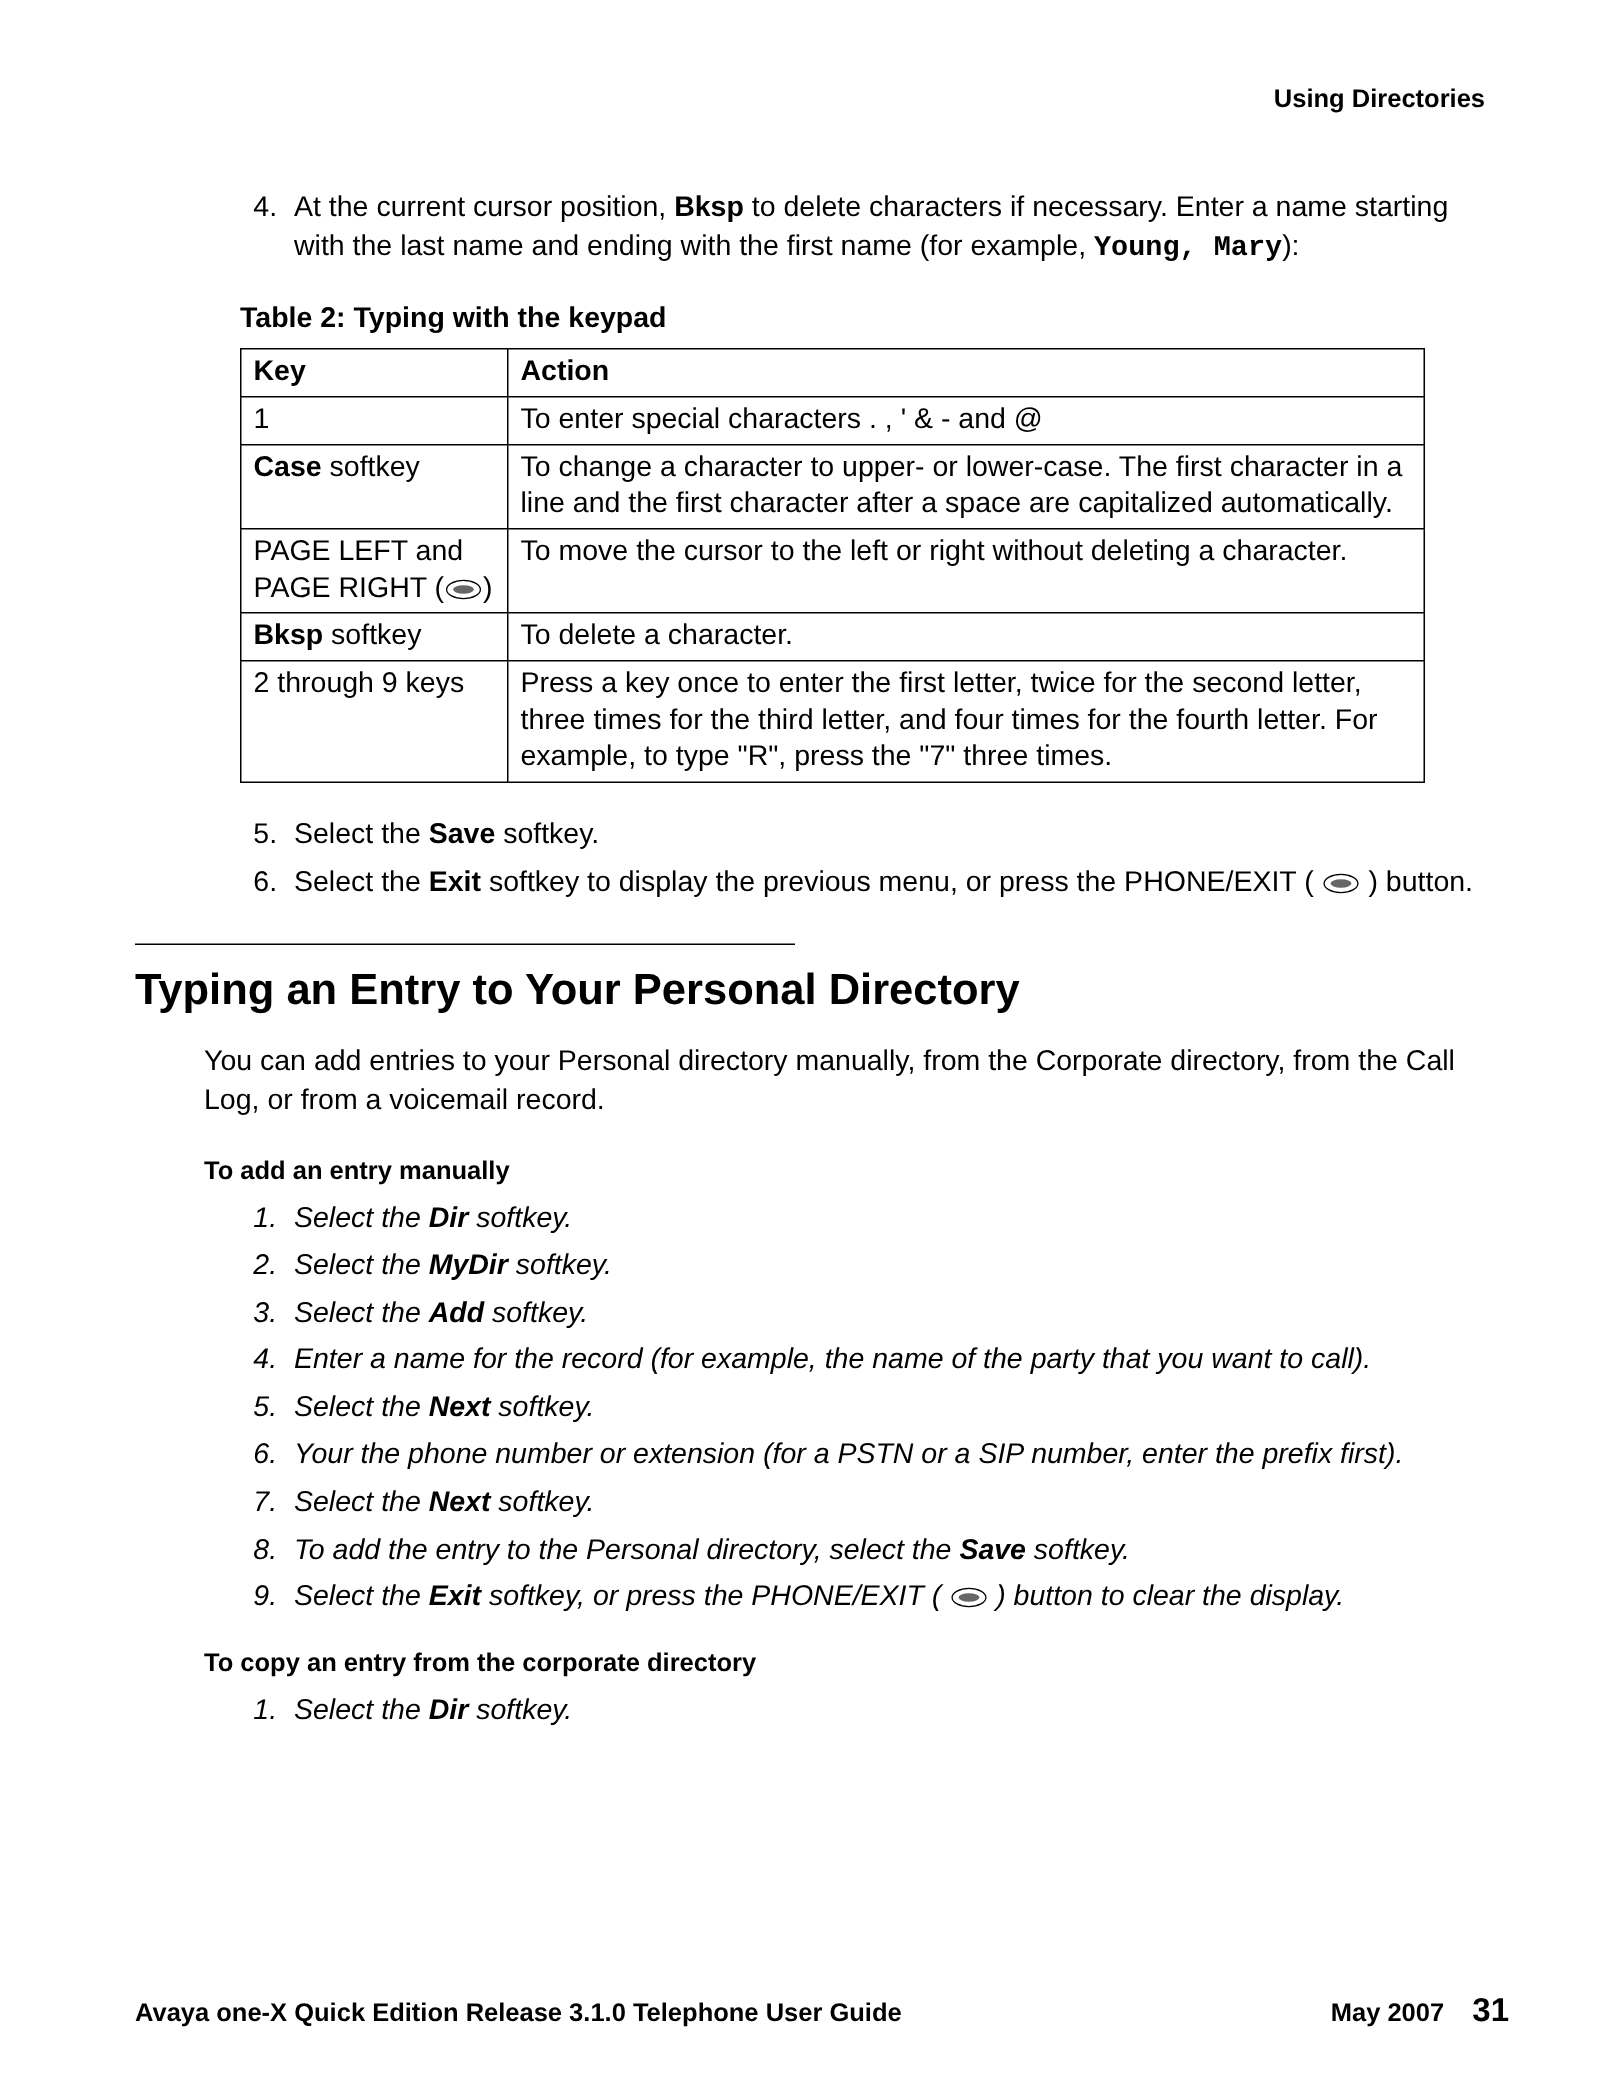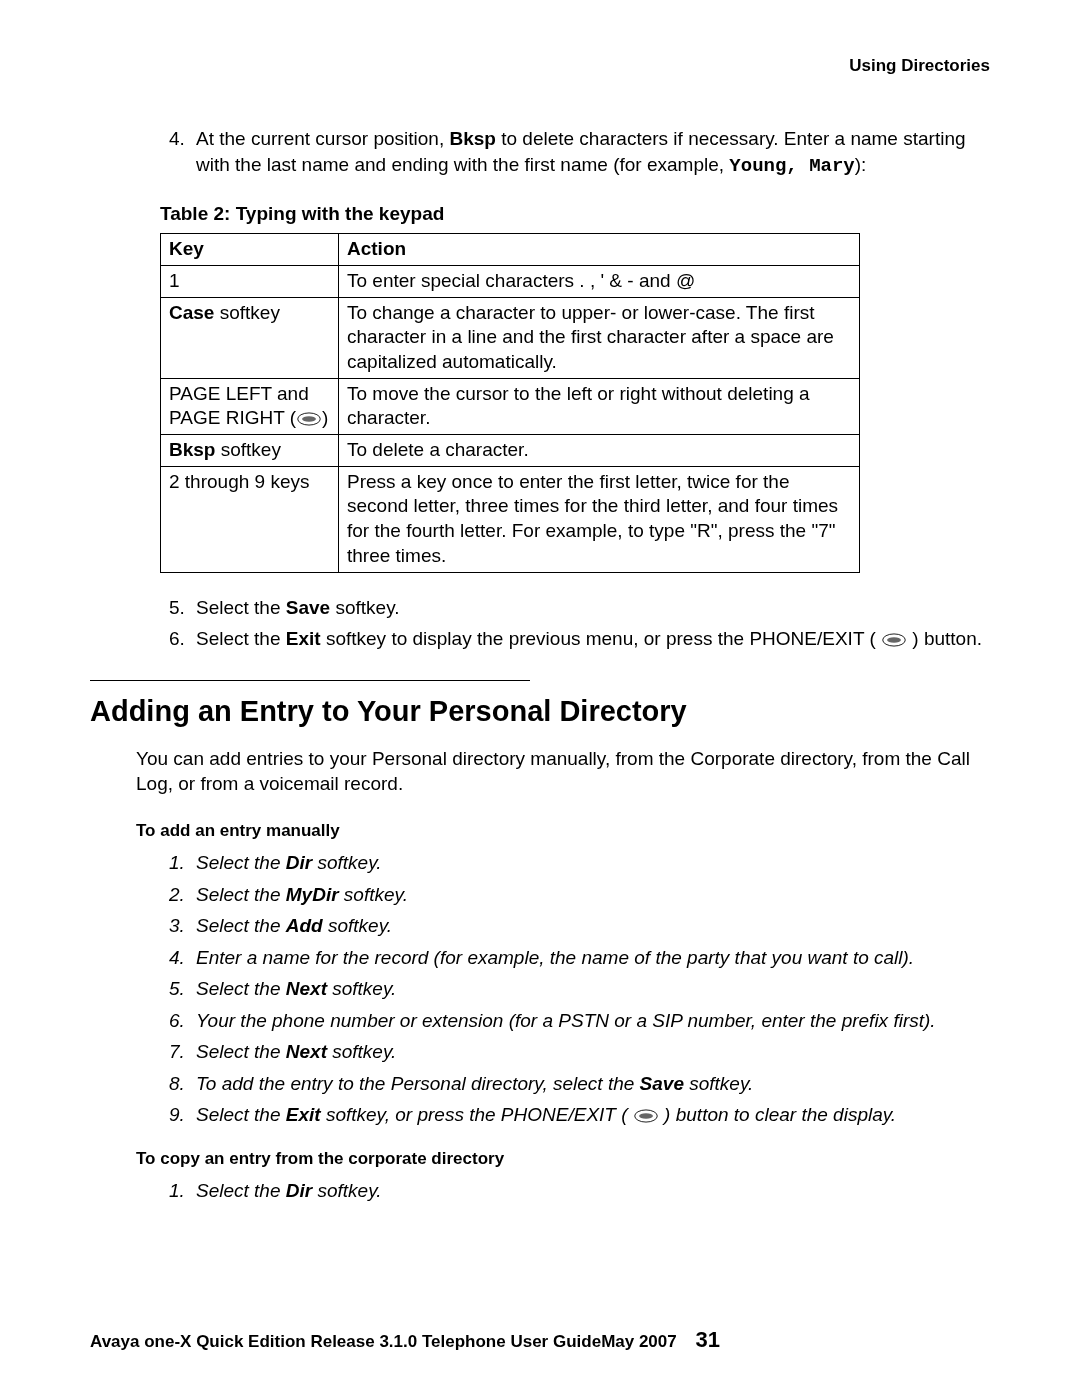--- a/index.html
+++ b/index.html
@@ -48,21 +48,21 @@
   b { font-weight: bold; text-align: center; }
   .mono { font-family: "Courier New", Courier, monospace; font-weight: bold; }
   .table-caption {
     font-size: 19px;
     font-weight: bold;
     margin: 24px 0 8px 70px;
   }
   table.keypad {
     border-collapse: collapse;
     margin-left: 70px;
-    width: 700px;
+    width: 790px;
     font-size: 19px;
   }
   table.keypad th, table.keypad td {
     border: 1.5px solid #000;
     padding: 3px 8px;
     text-align: left;
     vertical-align: top;
     line-height: 1.3;
   }
   table.keypad th {
@@ -89,22 +89,23 @@
   }
   h2.sub {
     font-size: 17px;
     font-weight: bold;
     margin: 6px 0 8px 46px;
   }
   .footer {
     position: absolute;
     bottom: 44px;
     left: 90px;
-    right: 93px;
+    right: 74px;
     display: flex;
+    justify-content: space-between;
     align-items: baseline;
     font-size: 17px;
   }
   .footer .left { font-weight: bold; }
   .footer .right { font-weight: bold; }
   .footer .page-num { font-size: 22px; font-weight: bold; margin-left: 14px; }
   svg.phone-icon {
     display: inline-block;
     vertical-align: -3px;
     width: 26px;
@@ -158,21 +159,21 @@
 
   <ol class="ol-main" id="after-table-list" style="margin-top:22px" start="5">
       <li>Select the <b>Save</b> softkey.</li>
       <li>Select the <b>Exit</b> softkey to display the previous menu, or press the PHONE/EXIT ( <svg class="phone-icon" viewBox="0 0 30 16">
           <ellipse cx="15" cy="8" rx="13" ry="7" fill="none" stroke="#000" stroke-width="1"></ellipse>
           <ellipse cx="15" cy="8" rx="8" ry="3.2" fill="#666"></ellipse>
         </svg> ) button.</li>
     </ol>
 
   <hr class="section-hr">
-  <h1 class="section">Adding an Entry to Your Personal Directory</h1>
+  <h1 class="section">Typing an Entry to Your Personal Directory</h1>
   <p class="body-initial">You can add entries to your Personal directory manually, from the Corporate directory, from the Call Log, or from a voicemail record.</p>
 
   <h2 class="sub">To add an entry manually</h2>
   <ol class="ol-sub" id="sub1-list">
       <li>Select the <b>Dir</b> softkey.</li>
       <li>Select the <b>MyDir</b> softkey.</li>
       <li>Select the <b>Add</b> softkey.</li>
       <li>Enter a name for the record (for example, the name of the party that you want to call).</li>
       <li>Select the <b>Next</b> softkey.</li>
       <li>Your the phone number or extension (for a PSTN or a SIP number, enter the prefix first).</li>

